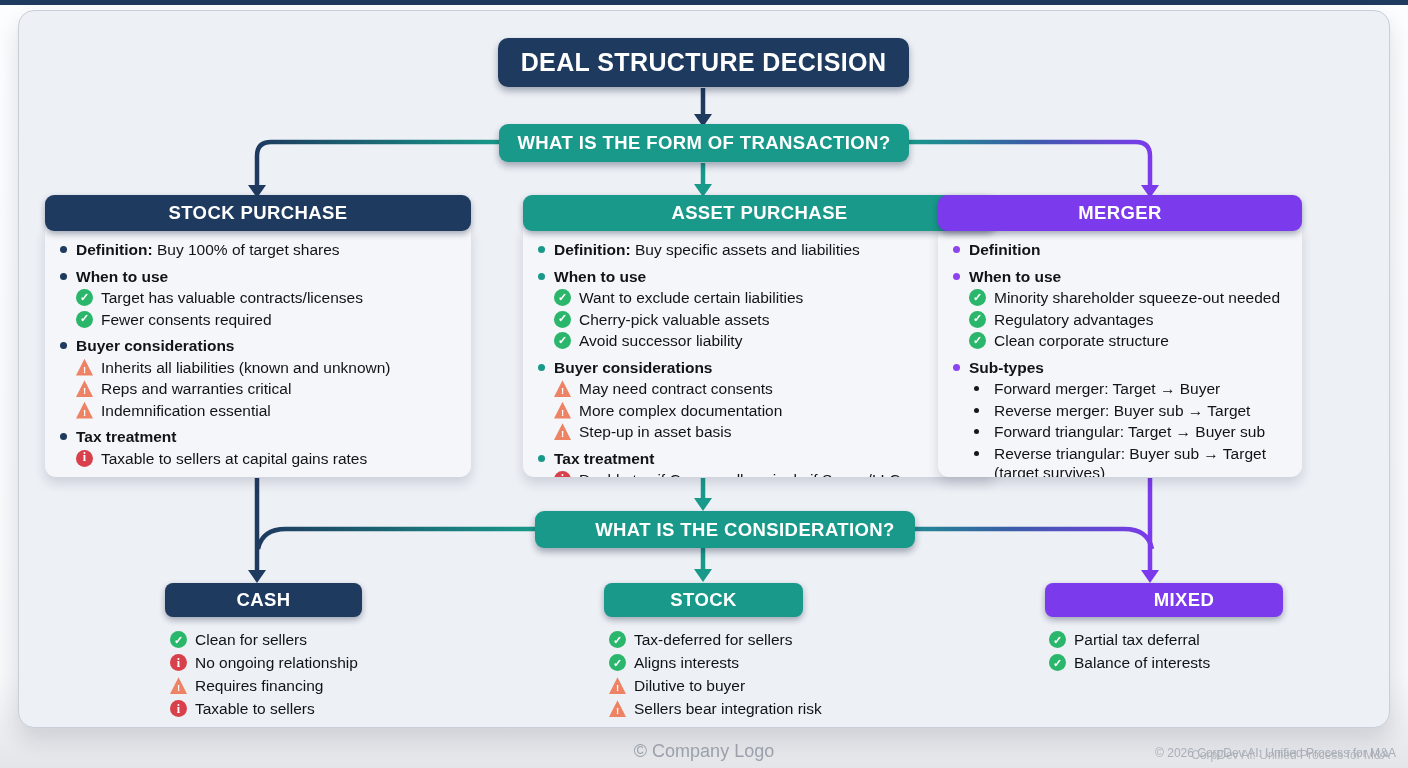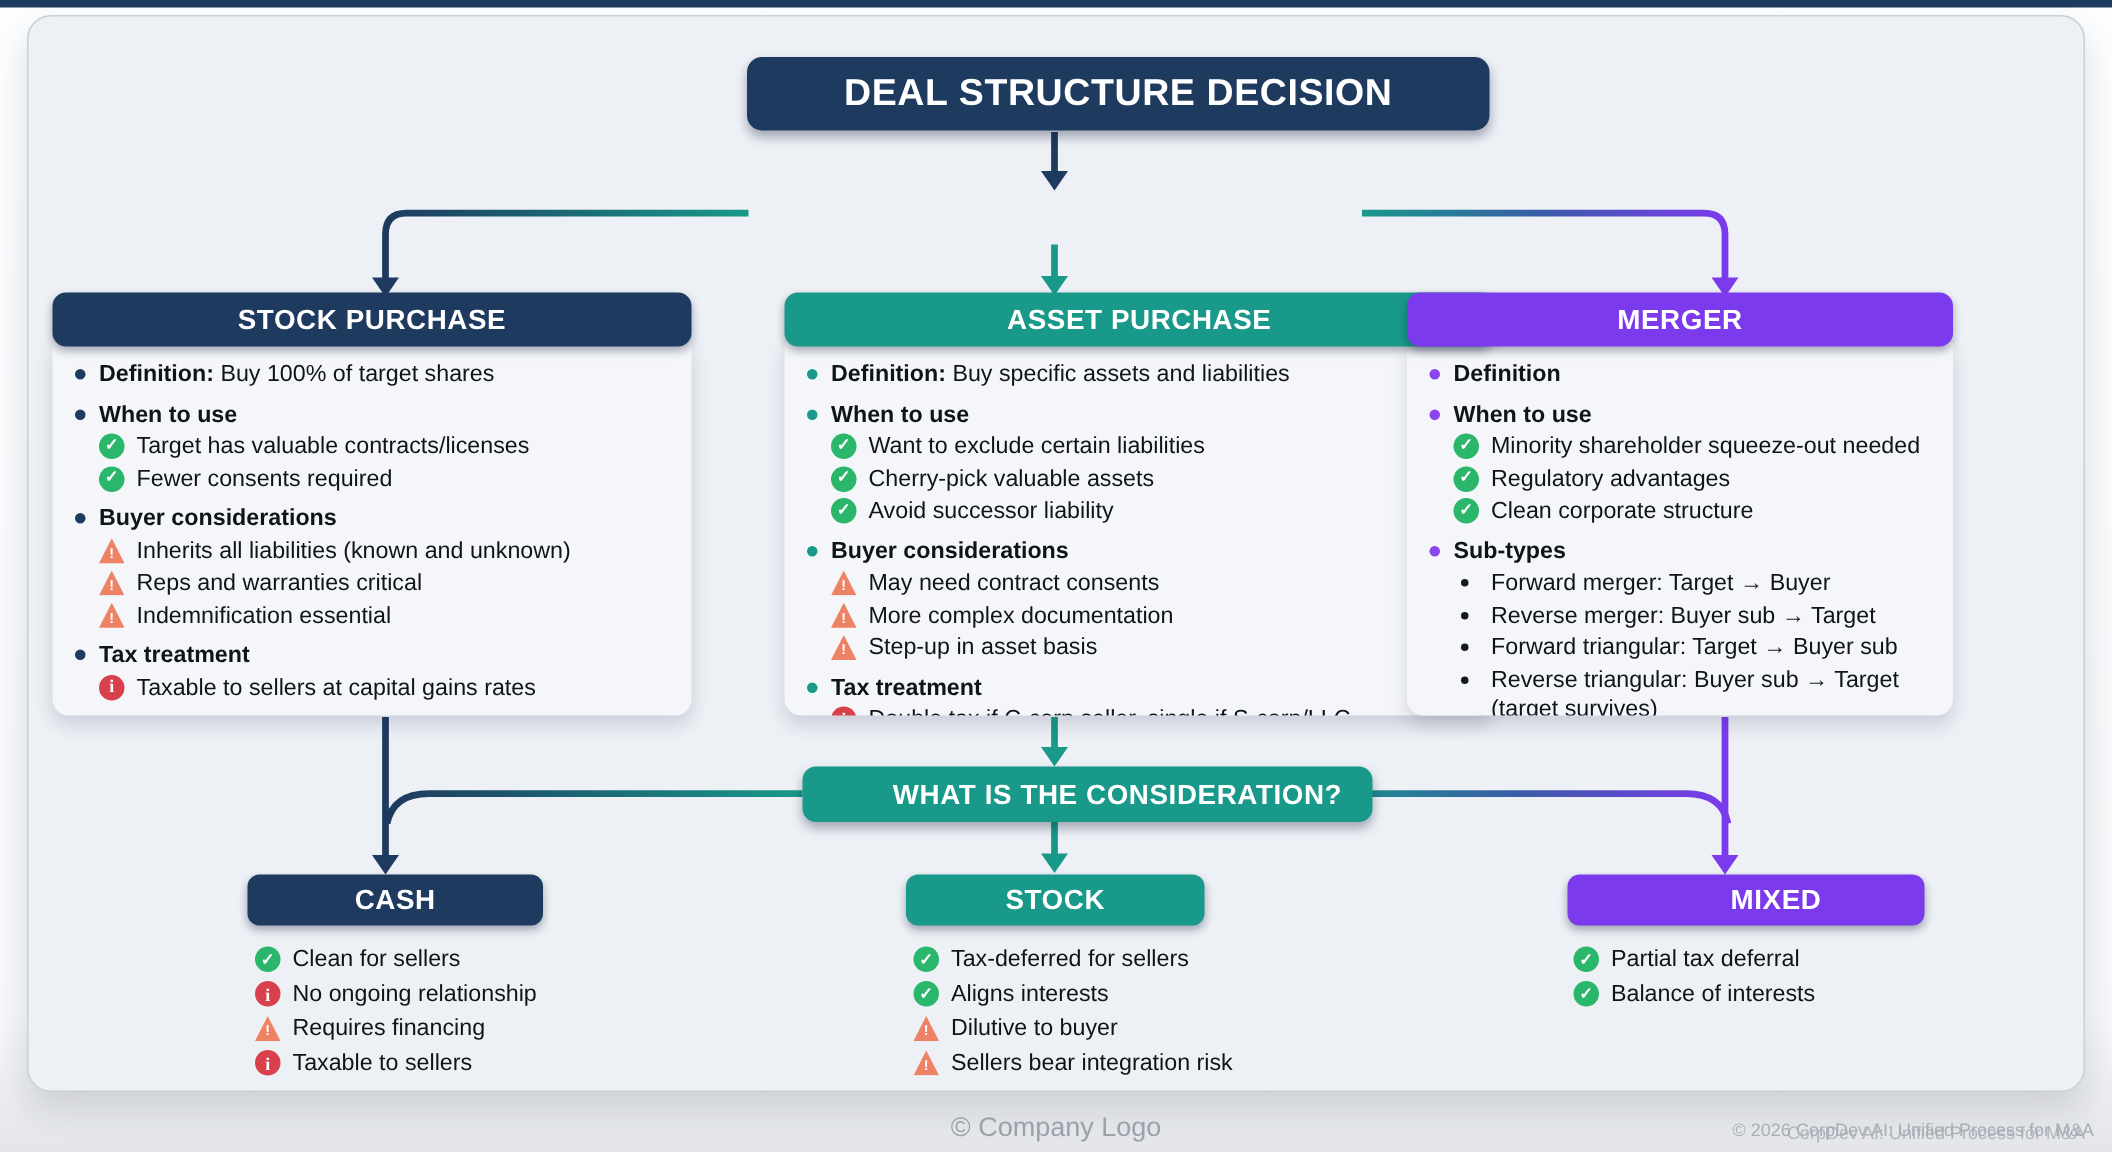--- a/index.html
+++ b/index.html
@@ -16,37 +16,37 @@
     background:#edf0f5;border:1px solid #c9cfd9;border-radius:16px;
     box-shadow:0 12px 22px rgba(25,35,60,.14);
   }
   svg.connectors{position:absolute;left:0;top:0;pointer-events:none;}
   .hdr-box{
     position:absolute;display:flex;align-items:center;justify-content:center;
     color:#fff;font-weight:bold;border-radius:10px;
     box-shadow:0 4px 7px rgba(15,25,55,.35);letter-spacing:.4px;
   }
   .navy{background:#1e3a5f;} .teal{background:#18998a;} .purple{background:#7c3aed;}
-  .deal-title{left:498px;top:38px;width:495px;height:49px;font-size:25px;text-align:center;}
+  .deal-title{left:498px;top:38px;width:411px;height:49px;font-size:25px;text-align:center;}
   .q-banner{font-size:18.5px;border-radius:9px;}
   .q-form{left:499px;top:124px;width:410px;height:38px;}
   .q-cons{left:535px;top:511px;width:340px;height:37px;padding-left:40px;}
 
   .card{position:absolute;top:195px;}
   .card .card-head{
     height:36px;border-radius:9px;display:flex;align-items:center;justify-content:center;
     color:#fff;font-weight:bold;font-size:18.5px;letter-spacing:.4px;
     box-shadow:0 3px 6px rgba(15,25,55,.35);position:relative;z-index:2;
   }
   .card .card-body{
     background:#f4f6f9;border-radius:0 0 11px 11px;margin-top:-3px;
     padding:10px 12px 0 15px;height:239px;overflow:hidden;
     box-shadow:0 6px 12px rgba(30,40,70,.16);font-size:15.5px;line-height:19.5px;
   }
-  .card1{left:35px;width:426px;} .card2{left:499px;width:473px;padding-left:24px;} .card3{left:938px;width:364px;}
+  .card1{left:45px;width:426px;} .card2{left:499px;width:473px;padding-left:24px;} .card3{left:938px;width:364px;}
 
   .section{margin-top:7px;}
   .section:first-child{margin-top:2px;}
   .sec-head{display:flex;gap:9px;align-items:flex-start;font-weight:bold;}
   .bullet{width:7px;height:7px;border-radius:50%;flex:0 0 7px;margin-top:6px;}
   .card1 .bullet{background:#1e3a5f;} .card2 .bullet{background:#18998a;} .card3 .bullet{background:#8b44ee;}
   .def-inline b{font-weight:bold;} .def-inline .plain{font-weight:normal;}
   .block-text{font-weight:normal;padding-left:16px;}
 
   .item{display:flex;gap:8px;align-items:flex-start;margin-top:2px;padding-left:16px;}
@@ -125,20 +125,21 @@
     <path d="M535,529 H286 Q262,529 258,549" stroke="url(#g-bl)" stroke-width="4.5" fill="none"></path>
     <polygon points="248,570 266,570 257,583" fill="#1e3a5f"></polygon>
     <path d="M703,548 V570" stroke="#18998a" stroke-width="4.5" fill="none"></path>
     <polygon points="694,569 712,569 703,582" fill="#18998a"></polygon>
     <path d="M1150,478 V570" stroke="#7c3aed" stroke-width="4.5" fill="none"></path>
     <path d="M875,529 H1124 Q1148,529 1152,549" stroke="url(#g-br)" stroke-width="4.5" fill="none"></path>
     <polygon points="1141,570 1159,570 1150,583" fill="#7c3aed"></polygon>
   </svg>
 
   <div class="hdr-box navy deal-title">DEAL STRUCTURE DECISION</div>
+  <div class="hdr-box teal q-banner q-form">WHAT IS THE FORM OF TRANSACTION?</div>
 
   <div class="card card1">
     <div class="card-head navy">STOCK PURCHASE</div>
     <div class="card-body">
       <div class="section">
         <div class="sec-head def-inline">
             <span class="bullet"></span>
           <span><b>Definition:</b> <span class="plain">Buy 100% of target shares</span></span>
           </div>
       </div>

